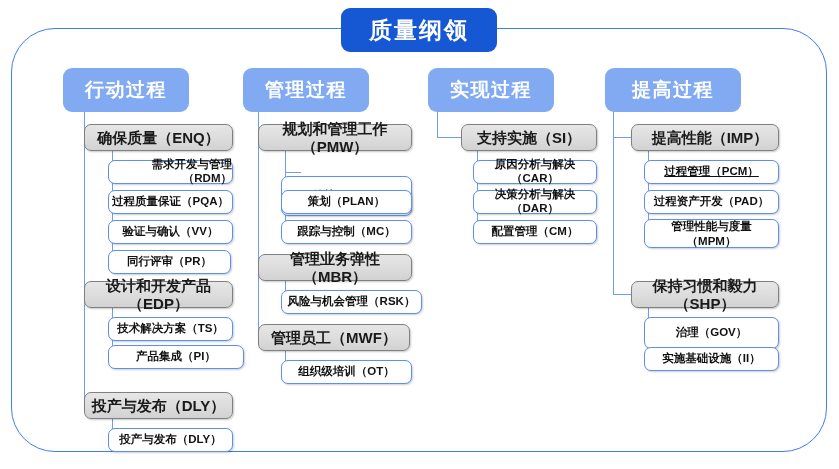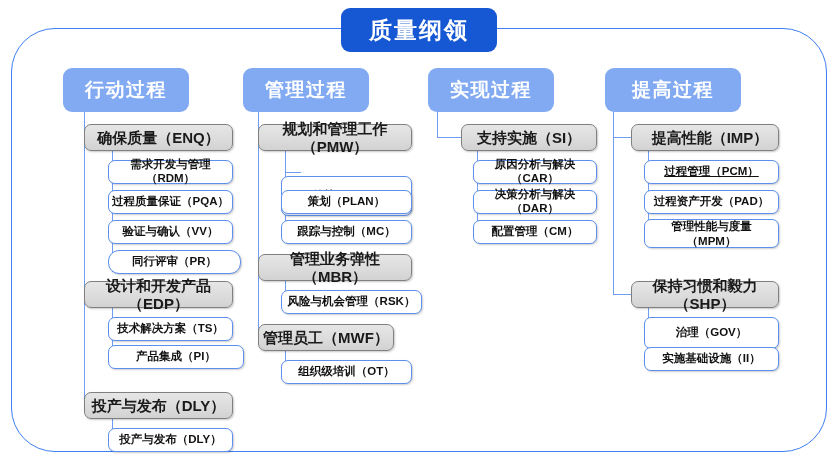--- a/index.html
+++ b/index.html
@@ -105,27 +105,27 @@
   <div class="root-title">质量纲领</div>
 
   <div class="col-head" style="left:63px;top:68px;width:126px;">行动过程</div>
 
   <div class="conn v" style="left:84px;top:112px;height:300px;"></div>
 
   <div class="conn h" style="left:84px;top:137px;width:18px;"></div>
   <div class="node2" style="left:84px;top:124px;width:149px;height:27px;">确保质量（ENQ）</div>
   <div class="conn v" style="left:112px;top:151px;height:121px;"></div>
   <div class="conn h" style="left:112px;top:172px;width:16px;"></div>
-  <div class="node3" style="left:108px;top:160px;width:125px;height:24px;">需求开发与管理（RDM）</div>
+  <div class="node3" style="left:108px;top:160px;width:125px;height:24px;text-align:right;">需求开发与管理（RDM）</div>
   <div class="conn h" style="left:112px;top:202px;width:16px;"></div>
   <div class="node3" style="left:108px;top:190px;width:125px;height:24px;">过程质量保证（PQA）</div>
   <div class="conn h" style="left:112px;top:232px;width:16px;"></div>
   <div class="node3" style="left:108px;top:220px;width:125px;height:24px;">验证与确认（VV）</div>
   <div class="conn h" style="left:112px;top:262px;width:16px;"></div>
-  <div class="node3" style="left:108px;top:250px;width:133px;height:24px;border-radius:11px;">同行评审（PR）</div>
+  <div class="node3" style="left:108px;top:250px;width:123px;height:24px;">同行评审（PR）</div>
 
   <div class="conn h" style="left:84px;top:294px;width:18px;"></div>
   <div class="node2" style="left:84px;top:281px;width:149px;height:27px;">设计和开发产品（EDP）</div>
   <div class="conn v" style="left:112px;top:308px;height:51px;"></div>
   <div class="conn h" style="left:112px;top:329px;width:16px;"></div>
   <div class="node3" style="left:108px;top:317px;width:125px;height:24px;">技术解决方案（TS）</div>
   <div class="conn h" style="left:112px;top:359px;width:16px;"></div>
   <div class="node3" style="left:108px;top:345px;width:136px;height:24px;">产品集成（PI）</div>
 
   <div class="conn h" style="left:84px;top:405px;width:18px;"></div>
@@ -147,21 +147,21 @@
   <div class="conn h" style="left:285px;top:232px;width:16px;"></div>
   <div class="node3" style="left:281px;top:220px;width:131px;height:24px;">跟踪与控制（MC）</div>
 
   <div class="conn h" style="left:258px;top:267px;width:12px;"></div>
   <div class="node2" style="left:258px;top:254px;width:154px;height:27px;">管理业务弹性（MBR）</div>
   <div class="conn v" style="left:285px;top:281px;height:21px;"></div>
   <div class="conn h" style="left:285px;top:302px;width:16px;"></div>
   <div class="node3" style="left:281px;top:290px;width:141px;height:24px;">风险与机会管理（RSK）</div>
 
   <div class="conn h" style="left:258px;top:337px;width:12px;"></div>
-  <div class="node2" style="left:258px;top:324px;width:136px;height:27px;">管理员工（MWF）</div>
+  <div class="node2" style="left:258px;top:324px;width:152px;height:27px;">管理员工（MWF）</div>
   <div class="conn v" style="left:285px;top:351px;height:21px;"></div>
   <div class="conn h" style="left:285px;top:372px;width:16px;"></div>
   <div class="node3" style="left:281px;top:360px;width:131px;height:24px;">组织级培训（OT）</div>
 
   <div class="col-head" style="left:428px;top:68px;width:126px;">实现过程</div>
   <div class="conn v" style="left:437px;top:112px;height:26px;"></div>
   <div class="conn h" style="left:437px;top:137px;width:26px;"></div>
 
   <div class="node2" style="left:461px;top:124px;width:136px;height:27px;">支持实施（SI）</div>
   <div class="conn v" style="left:477px;top:151px;height:91px;"></div>

